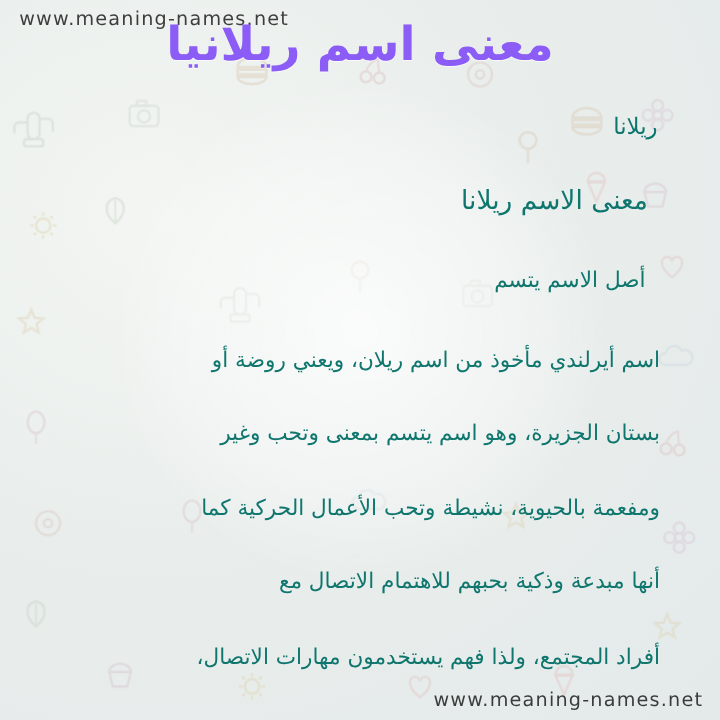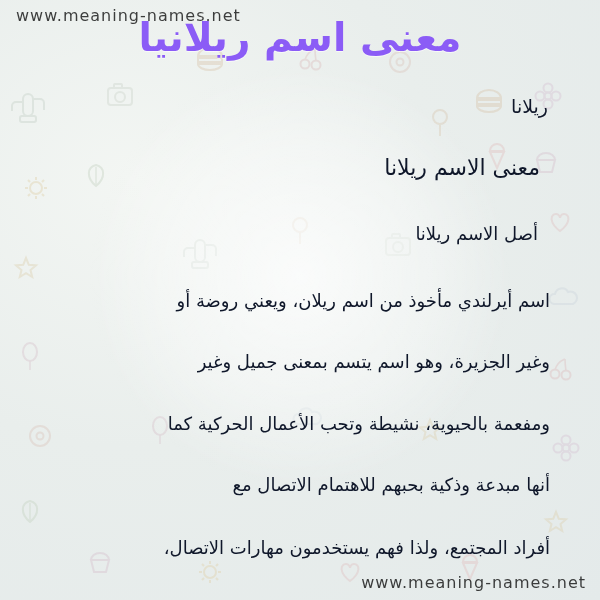--- a/index.html
+++ b/index.html
@@ -81,21 +81,21 @@
     color: #8b5cf6;
     margin: 8px 0 0 0;
     line-height: 1.35;
     text-shadow: 0 1px 0 rgba(255,255,255,0.6);
     direction: rtl;
   }
 
   .body-line {
     direction: rtl;
     text-align: right;
-    color: #0f172a;
+    color: #0f766e;
     font-size: 19px;
     line-height: 1.4;
     white-space: nowrap;
   }
 
   #line-name      { margin-top: 28px; font-size: 19px; padding-right: 24px; }
   #line-meaning   { margin-top: 34px; font-size: 22px; padding-right: 32px; }
   #line-origin    { margin-top: 37px; font-size: 18px; padding-right: 34px; }
 
   .para-line { margin-top: 36px; font-size: 18px; padding-right: 22px; }
@@ -217,21 +217,21 @@
 <div class="watermark" id="watermark-bottom">www.meaning-names.net</div>
 
 <div id="content">
 
   <h1 id="page-title">معنى اسم ريلانيا</h1>
 
   <div class="body-line" id="line-name">ريلانا</div>
 
   <div class="body-line" id="line-meaning">معنى الاسم ريلانا</div>
 
-  <div class="body-line" id="line-origin">أصل الاسم ريلانا</div>
+  <div class="body-line" id="line-origin">أصل الاسم يتسم</div>
 
   <div class="body-line para-line" id="para-line-1">اسم أيرلندي مأخوذ من اسم ريلان، ويعني روضة أو</div>
-  <div class="body-line para-line" id="para-line-2">وغير الجزيرة، وهو اسم يتسم بمعنى جميل وغير</div>
+  <div class="body-line para-line" id="para-line-2">بستان الجزيرة، وهو اسم يتسم بمعنى وتحب وغير</div>
   <div class="body-line para-line" id="para-line-4">ومفعمة بالحيوية، نشيطة وتحب الأعمال الحركية كما</div>
   <div class="body-line para-line" id="para-line-5">أنها مبدعة وذكية بحبهم للاهتمام الاتصال مع</div>
   <div class="body-line para-line" id="para-line-6">أفراد المجتمع، ولذا فهم يستخدمون مهارات الاتصال،</div>
 
 </div>
 
 </body></html>

